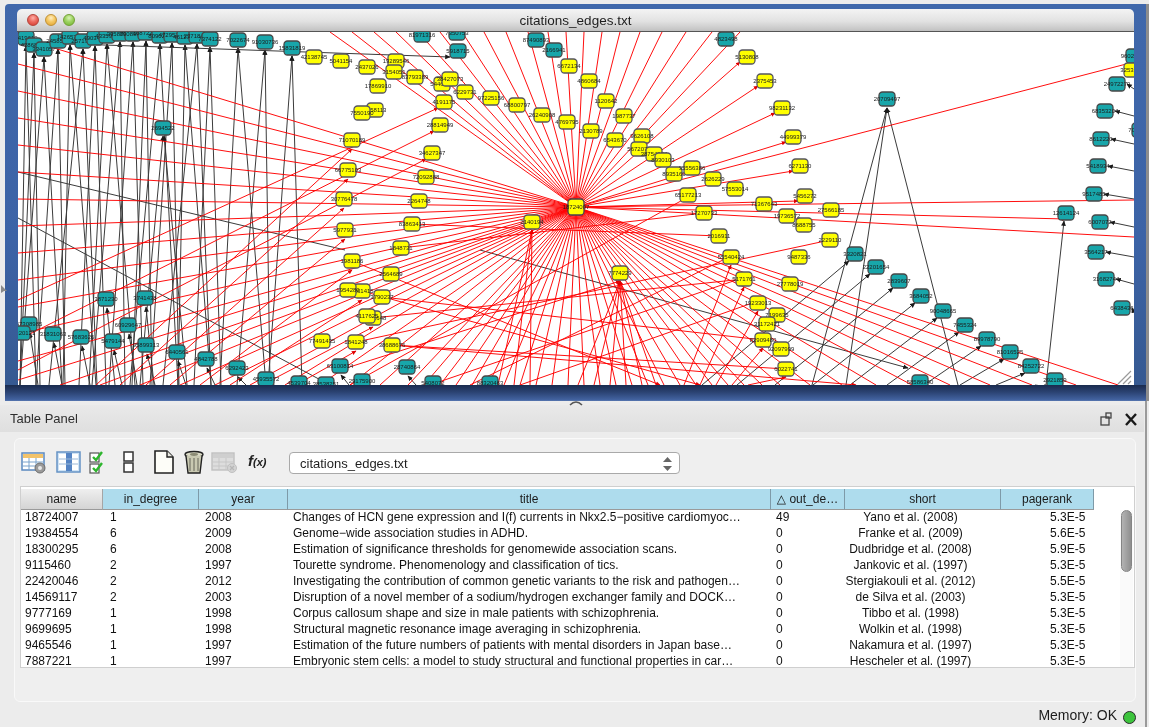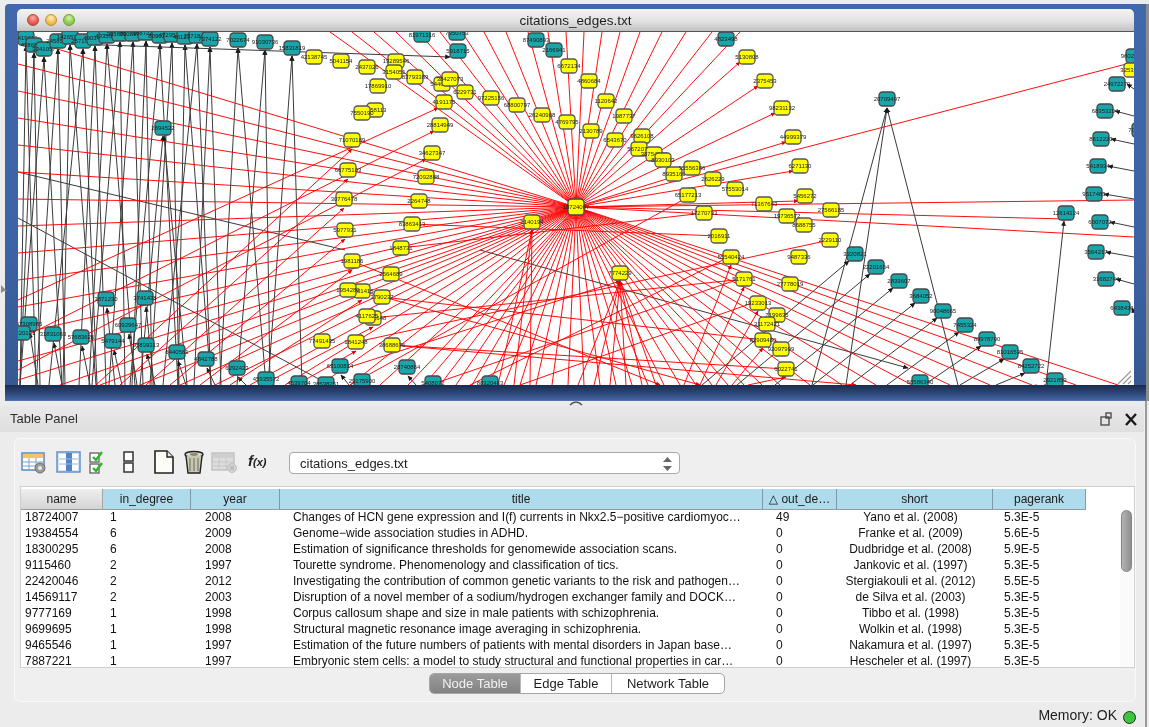--- a/index.html
+++ b/index.html
@@ -32,29 +32,29 @@
 #dropdown { position:absolute; left:289px; top:51px; width:391px; height:22px; background:#fff;
   border:1px solid #a9a9a9; border-radius:4px; font-size:13px; color:#1e1e1e; }
 #dropdown span { position:absolute; left:10px; top:3px; }
 
 #tbl { position:absolute; left:20px; top:85px; width:1115px; height:182px; background:#fff;
   border:1px solid #cfcfcf; font-size:12px; color:#111; }
 #thead { position:absolute; left:0; top:2px; height:21px; width:1073px; display:flex; }
 #thead div { height:21px; line-height:21px; text-align:center; background:#aedced;
   border-right:1px solid #7e9aa8; border-bottom:1px solid #9a9a9a; font-size:12px; color:#1b1b1b; }
 #thead .h0 { width:82px; background:linear-gradient(180deg,#efefef,#d4d4d4); border-right:1px solid #a5a5a5; }
-#thead .h1 { width:88px; } #thead .h2 { width:89px; } #thead .h3 { width:483px; }
+#thead .h1 { width:96px; } #thead .h2 { width:89px; } #thead .h3 { width:483px; }
 #thead .h4 { width:74px; } #thead .h5 { width:156px; } #thead .h6 { width:93px; border-right:1px solid #7e9aa8; }
 #rows { position:absolute; left:0; top:22px; }
 .tr { display:flex; height:16px; line-height:16px; white-space:nowrap; }
 .tr div { overflow:hidden; }
 .c0 { width:82px; padding-left:4px; } .c1 { width:96px; padding-left:7px; }
 .c2 { width:89px; padding-left:6px; } .c3 { width:483px; padding-left:5px; }
 .c4 { width:74px; padding-left:5px; } .c5 { width:131px; padding-left:0; text-align:center; } .c5x {width:25px;}
-.c6 { width:93px; padding-left:3px; }
+.c6 { width:93px; padding-left:3px;margin-left:46px; }
 #vsb { position:absolute; right:1px; top:23px; width:13px; height:157px; background:#fafafa; }
 #vsb .thumb { position:absolute; left:1px; top:0; width:11px; height:62px; border-radius:6px;
   background:linear-gradient(90deg,#b3b3b3,#8f8f8f); border:1px solid #858585; }
 
 #tabs { position:absolute; left:429px; top:272px; height:21px; display:flex;
   font-size:13px; border:1px solid #a6a6a6; border-radius:5px; overflow:hidden; background:#fff; }
 #tabs div { height:21px; line-height:20px; text-align:center; color:#1d1d1d; }
 #tabs .sel { background:linear-gradient(180deg,#9c9c9c,#7f7f7f); color:#f2f2f2; }
 #tabs .sep { width:1px; background:#b9b9b9; }
 #memory { position:absolute; right:32px; bottom:4px; font-size:14px; color:#1c1c1c; }
@@ -765,23 +765,16 @@
             <div class="c4">0</div>
             <div class="c5">Hescheler et al. (1997)</div>
             <div class="c5x"></div>
             <div class="c6">5.3E-5</div>
           </div>
       </div>
       <div id="vsb">
           <div class="thumb"></div>
         </div>
     </div>
-    <div id="tabs">
-      <div class="sel" style="width:90px">Node Table</div>
-        <div class="sep"></div>
-      <div style="width:90px">Edge Table</div>
-        <div class="sep"></div>
-      <div style="width:112px">Network Table</div>
-    </div>
     <div id="memory">Memory: OK</div>
     <div id="memdot"></div>
   </div>
 </div>
 
 </body></html>

